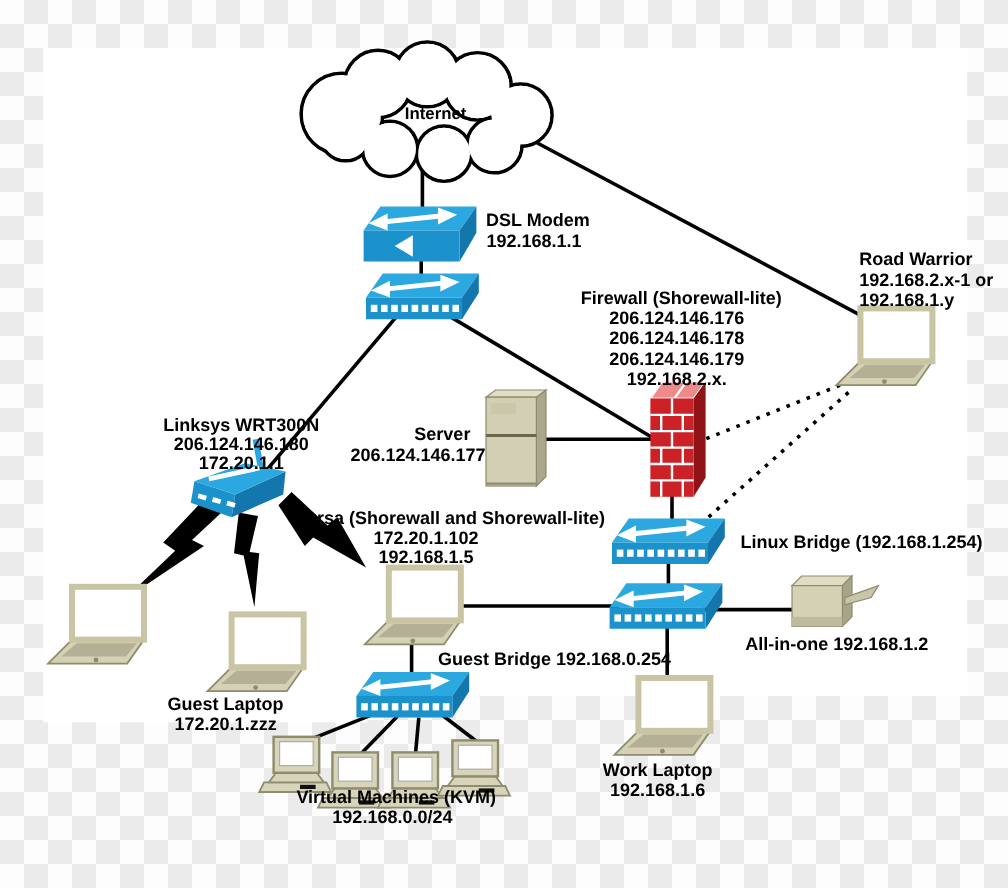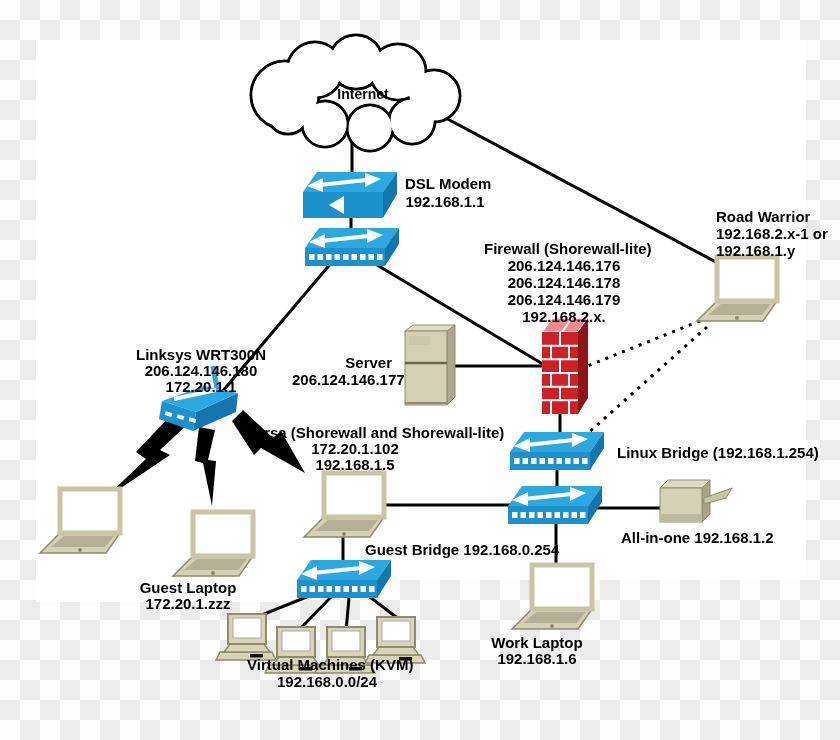--- a/index.html
+++ b/index.html
@@ -242,21 +242,21 @@
   <div class="lbl" style="left:621px;top:529px;">All-in-one 192.168.1.2</div>
 
   <div class="lbl" style="left:365px;top:541px;">Guest Bridge 192.168.0.254</div>
 
 
   <div class="lbl c" style="left:128px;top:580px;width:120px;line-height:16px;">
     <div>Guest Laptop</div>
     <div>172.20.1.zzz</div>
   </div>
 
-  <div class="lbl c" style="left:477px;top:635px;width:120px;line-height:16px;">
+  <div class="lbl c" style="left:488px;top:635px;width:120px;line-height:16px;">
     <div>Work Laptop</div>
     <div>192.168.1.6</div>
   </div>
 
   <div class="lbl c" style="left:247px;top:656px;width:160px;">
     <div>Virtual Machines (KVM)</div>
     <div>192.168.0.0/24</div>
   </div>
 
 </div>

